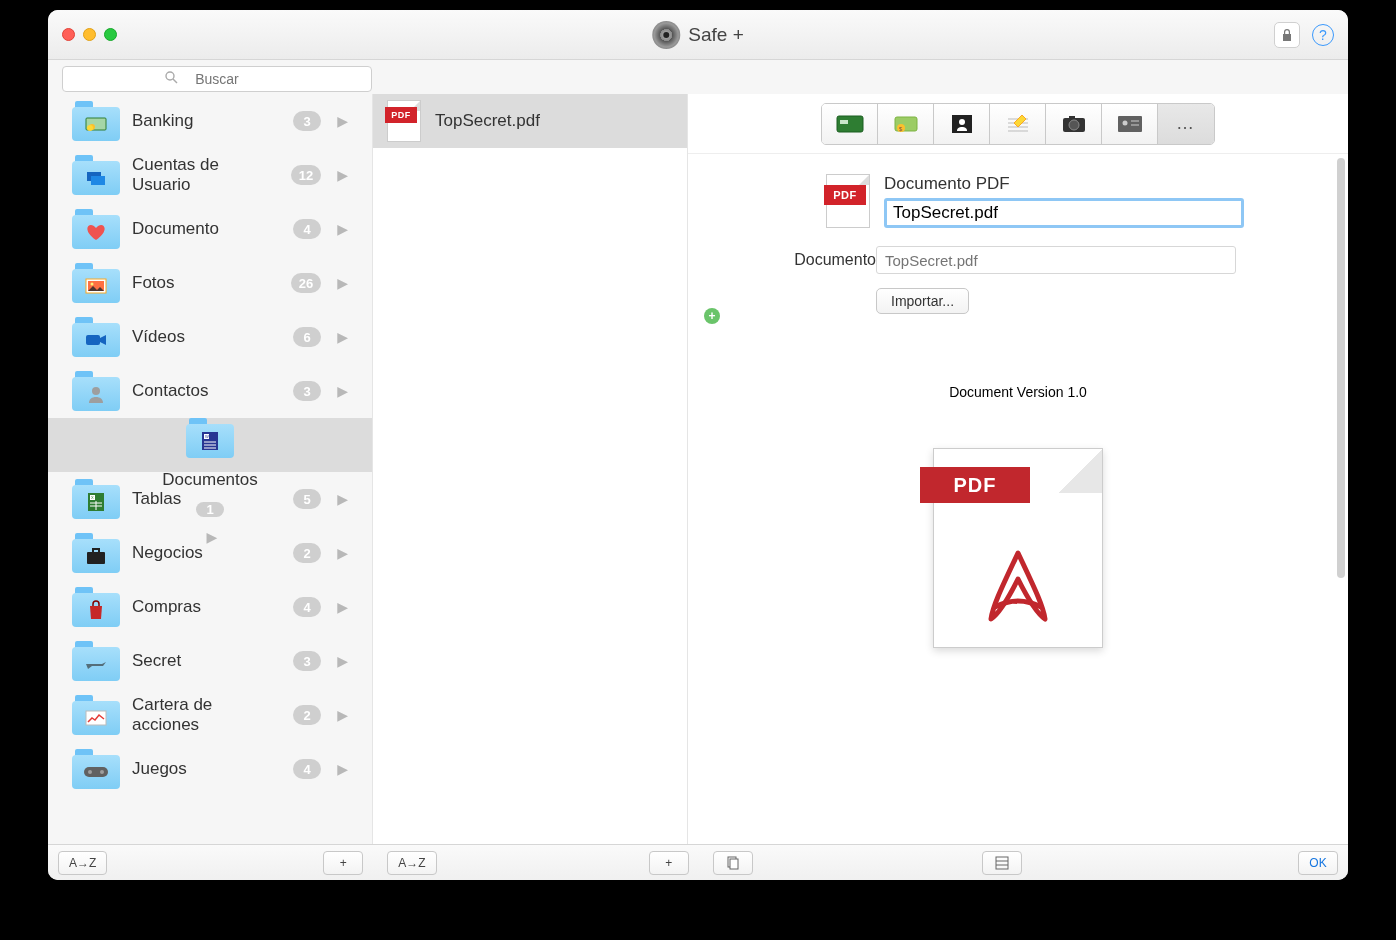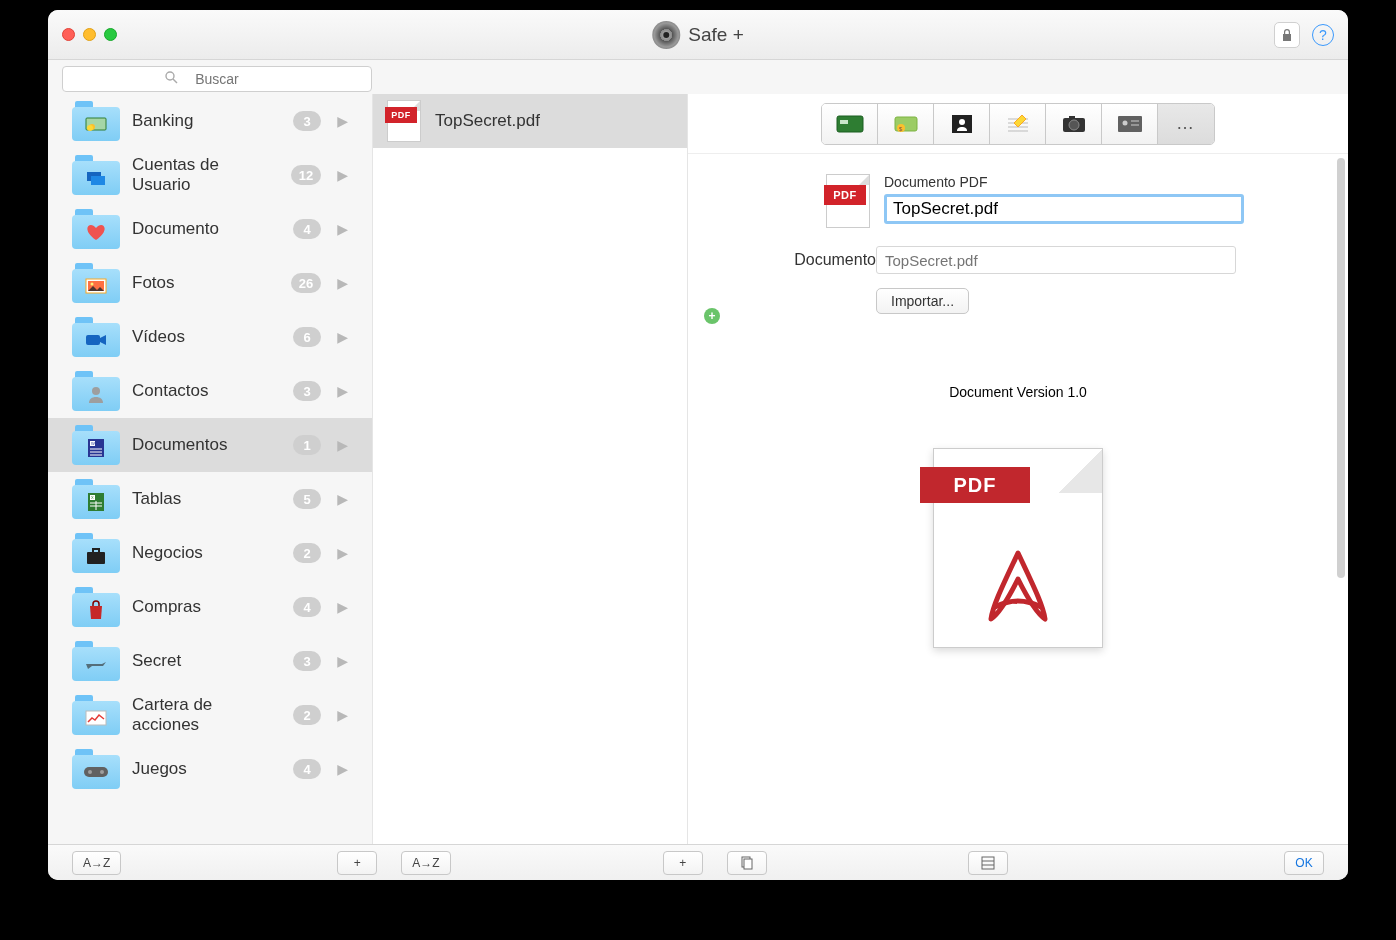--- a/index.html
+++ b/index.html
@@ -20,21 +20,21 @@
   .searchbar{position:absolute;left:14px;top:50px;width:310px;}
   .search-wrap{position:relative;margin:6px 0 4px;}
   .search-input{width:100%;height:24px;border:1px solid #cfcfcf;border-radius:4px;background:#fff;text-align:center;font-size:14px;color:#888;padding:12px 10px;}
   .body{flex:1;display:flex;min-height:0;margin-top:34px;}
   .col{display:flex;flex-direction:column;min-height:0;}
   .col.sidebar{width:325px;border-right:1px solid #e5e5e5;}
   .col.filelist{width:315px;border-right:1px solid #e5e5e5;background:#fff;}
   .col.detail{flex:1;background:#fff;position:relative;}
   .list{flex:1;overflow-y:auto;}
   .cat{height:54px;display:flex;align-items:center;padding:0 24px;gap:12px;cursor:default;}
-  .cat.selected{background:#dcdcdc;}
+  .cat.selected{background:#dcdcdc;flex-direction:column;}
   .folder{width:48px;height:40px;position:relative;flex-shrink:0;}
   .folder-tab{position:absolute;top:0;left:3px;width:18px;height:8px;background:#6fc3f7;border-radius:2px 2px 0 0;}
   .folder-body{position:absolute;top:6px;left:0;right:0;bottom:0;background:linear-gradient(#a7dffb,#7fcdf5);border-radius:4px;}
   .folder-inner{position:absolute;top:11px;left:6px;right:6px;bottom:5px;display:flex;align-items:center;justify-content:center;border-radius:3px;}
   .cat-label{flex:1;font-size:17px;color:#333;}
   .badge{min-width:28px;height:20px;padding:0 8px;border-radius:10px;background:#cfcfcf;color:#fff;font-size:13px;font-weight:600;display:flex;align-items:center;justify-content:center;}
   .chev{color:#b8b8b8;font-size:14px;margin-left:4px;}
   .file-row{height:54px;display:flex;align-items:center;padding:0 14px;gap:14px;}
   .file-row.selected{background:#dcdcdc;}
   .pdf-icon{width:34px;height:42px;background:#fff;border:1px solid #ccc;position:relative;flex-shrink:0;}
@@ -42,38 +42,38 @@
   .pdf-band{position:absolute;top:6px;left:-3px;right:3px;height:16px;background:#d2232a;color:#fff;font-size:9px;font-weight:700;display:flex;align-items:center;justify-content:center;letter-spacing:.5px;}
   .file-label{font-size:17px;color:#333;}
   .detail-toolbar{height:60px;display:flex;align-items:center;justify-content:center;border-bottom:1px solid #eee;}
   .segmented{display:flex;border:1px solid #c9c9c9;border-radius:5px;overflow:hidden;}
   .seg{width:56px;height:40px;display:flex;align-items:center;justify-content:center;border-right:1px solid #c9c9c9;background:linear-gradient(#fff,#f2f2f2);}
   .seg:last-child{border-right:none;}
   .seg.active{background:linear-gradient(#e8e8e8,#dcdcdc);}
   .seg svg,.seg .pic{width:28px;height:22px;}
   .detail-body{padding:20px 28px;position:relative;overflow-y:auto;flex:1;}
   .hdr-row{display:flex;align-items:flex-start;gap:14px;margin-left:110px;margin-bottom:18px;}
-  .hdr-title{font-size:14px;color:#333;margin-bottom:4px;}
+  .hdr-title{font-size:17px;color:#333;margin-bottom:4px;}
   .name-input{width:360px;height:30px;border:3px solid #8ec7f5;border-radius:3px;background:#fff;font-size:17px;padding:0 6px;color:#000;}
   .name-input::selection{background:#b4d7fb;}
   .form-row{display:flex;align-items:center;margin-bottom:14px;}
   .form-label{width:160px;text-align:right;font-size:16px;color:#333;}
   .text-input{flex:1;max-width:360px;height:28px;border:1px solid #d7d7d7;border-radius:3px;background:#fff;padding:0 8px;font-size:15px;color:#aaa;}
   .btn{height:26px;padding:0 14px;border:1px solid #c8c8c8;border-radius:5px;background:linear-gradient(#fff,#f3f3f3);font-size:14px;color:#333;display:inline-flex;align-items:center;}
   .add-dot{position:absolute;left:16px;top:154px;width:16px;height:16px;border-radius:50%;background:#6ac46a;color:#fff;font-size:12px;font-weight:700;display:flex;align-items:center;justify-content:center;}
   .preview{margin-top:70px;text-align:center;}
   .preview h1{font-size:52px;font-weight:400;letter-spacing:-1px;color:#000;font-family:Helvetica,Arial,sans-serif;}
   .preview .sub{margin-top:18px;font-size:14px;color:#000;}
   .preview-icon{margin:48px auto 0;width:170px;position:relative;}
   .paper{width:170px;height:200px;background:#fff;border:1px solid #ccc;position:relative;margin:0 auto;box-shadow:0 3px 8px rgba(0,0,0,.15);}
   .paper::before{content:"";position:absolute;top:0;right:0;width:44px;height:44px;background:linear-gradient(135deg,transparent 50%,#e7e7e7 50%);}
   .paper::after{content:"";position:absolute;top:0;right:0;width:44px;height:44px;background:linear-gradient(135deg,#fff 48%,transparent 50%);}
   .pdf-ribbon{position:absolute;top:18px;left:-14px;width:110px;height:36px;background:#c1272d;color:#fff;font-weight:700;font-size:20px;display:flex;align-items:center;justify-content:center;letter-spacing:1px;}
   .adobe-a{position:absolute;left:50%;top:96px;transform:translateX(-50%);}
-  .footer{height:36px;border-top:1px solid #d6d6d6;background:linear-gradient(#fafafa,#f0f0f0);display:flex;align-items:center;padding:0 24px;gap:8px;}
+  .footer{height:36px;border-top:1px solid #d6d6d6;background:linear-gradient(#fafafa,#f0f0f0);display:flex;align-items:center;padding:0 10px;gap:8px;}
   .footer .spacer{flex:1;}
   .fbtn{height:24px;min-width:40px;padding:0 10px;border:1px solid #c8c8c8;border-radius:4px;background:linear-gradient(#fff,#f3f3f3);font-size:12px;color:#444;display:flex;align-items:center;justify-content:center;}
   .fbtn.ok{color:#1676e0;font-weight:500;}
   .scrollbar-fake{position:absolute;right:3px;top:64px;width:8px;height:420px;background:#d0d0d0;border-radius:4px;}
 </style>
 </head>
 <body>
 
 <div class="window">
 

